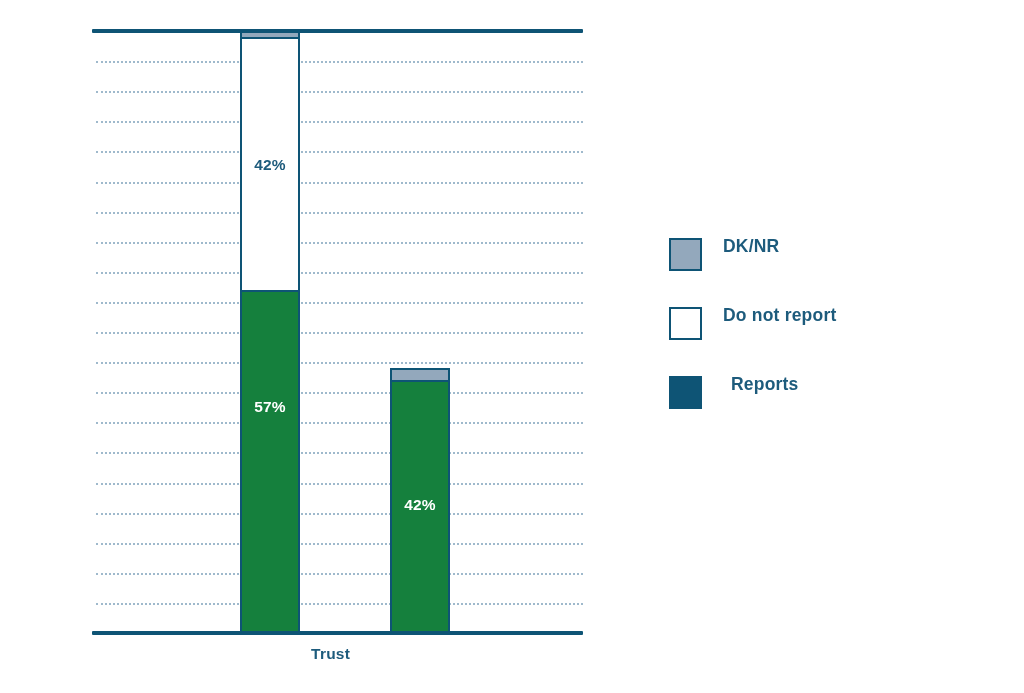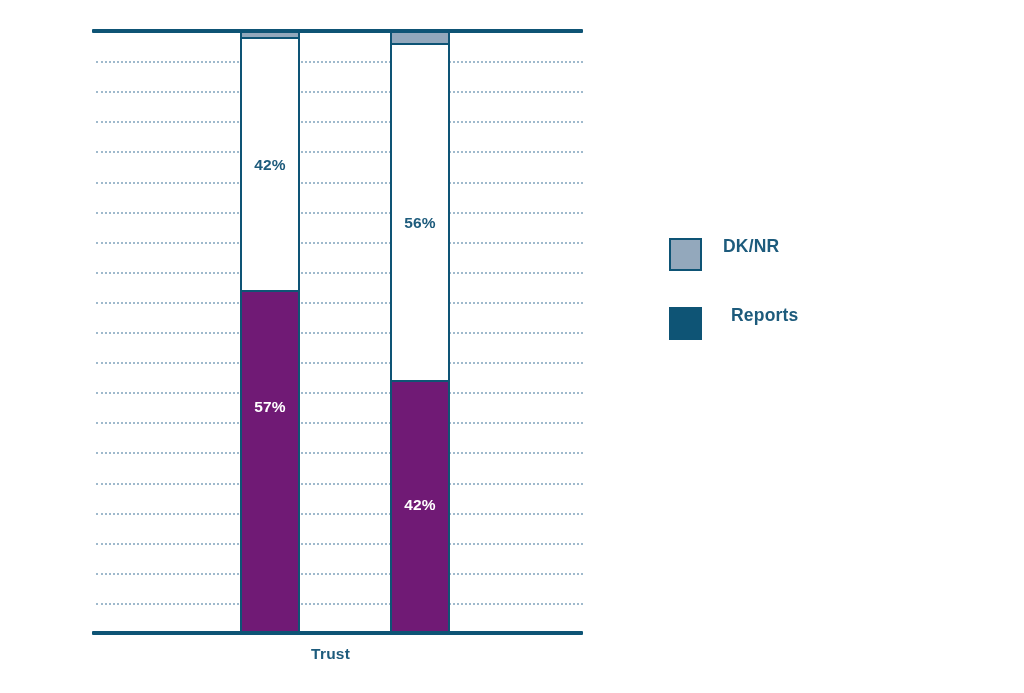--- a/index.html
+++ b/index.html
@@ -50,21 +50,21 @@
     bottom: 0;
     width: 60px;
     display: flex;
     flex-direction: column;
     justify-content: flex-end;
   }
   .bar.trust    { left: 144px; }
   .bar.mistrust { left: 294px; }
 
   .seg { position: relative; width: 100%; border: 2px solid #0e5475; border-bottom: none; padding-left: 8px; }
-  .seg.reports { background: #701a75; border-color: #0e5475; }
+  .seg.reports { background: #15803d; border-color: #0e5475; }
   .seg.donot   { background: #ffffff; }
   .seg.dknr    { background: #93a8bc; }
   .seg.bottom-edge { border-bottom: 2px solid #0e5475; }
 
   .seg-label {
     position: absolute;
     left: 50%;
     transform: translateX(-50%);
     font-size: 15.5px;
     font-weight: 700;
@@ -147,38 +147,39 @@
       <div class="seg donot" style="height:252.84px">
         <span class="seg-label" style="top:126px; transform:translate(-50%,-50%);">42%</span>
       </div>
       <div class="seg reports bottom-edge" style="height:343.14px">
         <span class="seg-label" style="top:115px; transform:translate(-50%,-50%);">57%</span>
       </div>
     </div>
 
     <div class="bar mistrust">
       <div class="seg dknr" style="height:12.04px"></div>
-      <div class="seg donot" style="height:337.12px">
-        <span class="seg-label" style="top:178px; transform:translate(-50%,-50%);">56%</span>
-      </div>
       <div class="seg reports bottom-edge" style="height:252.84px">
         <span class="seg-label" style="top:123px; transform:translate(-50%,-50%);">42%</span>
       </div>
     </div>
 
   </div>
 
   <div class="xlabels">
     <div class="xtick trust">Trust</div>
   </div>
 
   <div class="legend">
     <div class="legend-row">
       <span class="swatch dknr"></span>
       <span class="legend-label">DK/NR</span>
     </div>
     <div class="legend-row">
+      <span class="swatch donot"></span>
+      <span class="legend-label">Do not report</span>
+    </div>
+    <div class="legend-row">
       <span class="swatch reports"></span>
       <span class="legend-label">Reports</span>
     </div>
   </div>
 
 </div>
 
 </body></html>

